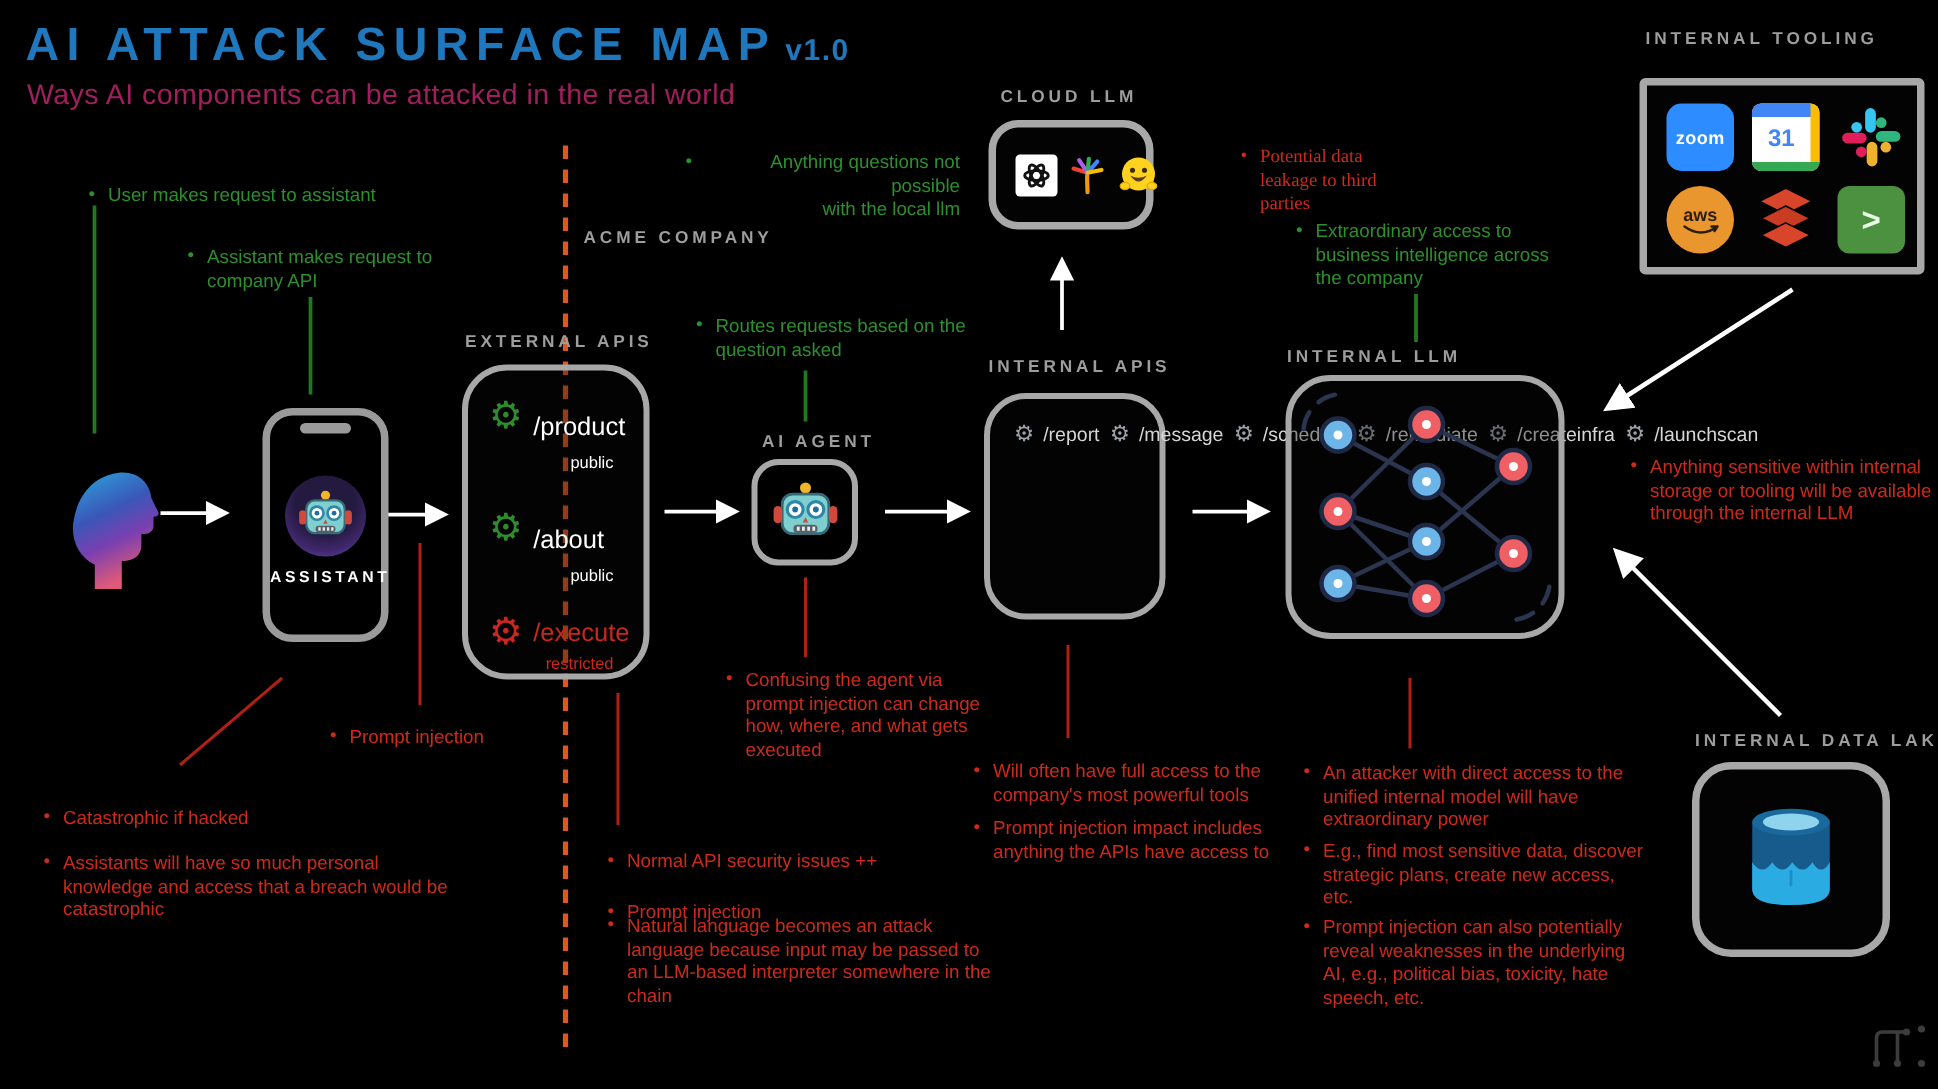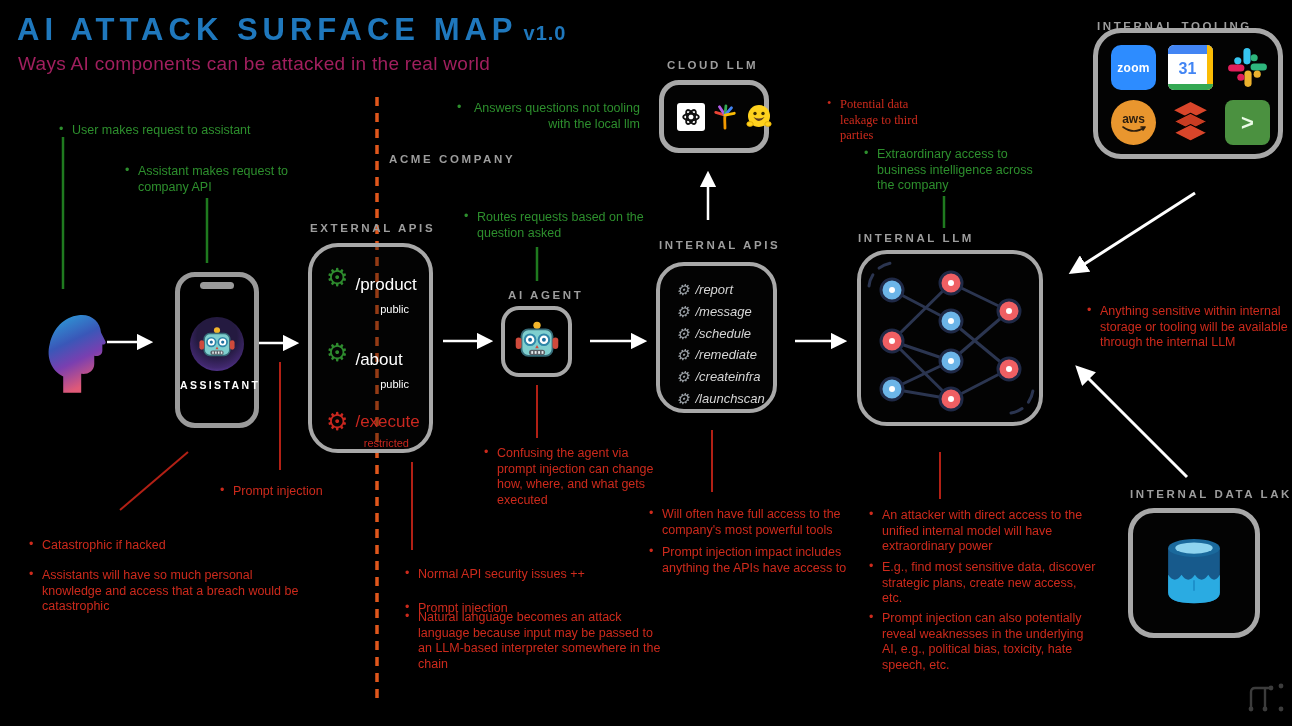--- a/index.html
+++ b/index.html
@@ -43,21 +43,21 @@
   .ext-row{position:absolute;left:14px;display:flex;align-items:center;gap:7px;}
   .ext-path{font-size:17px;}
   .ext-access{position:absolute;right:20px;font-size:11px;}
   .txt-green{color:#ffffff;margin-top:16px;} .txt-red{color:#c9271f;}
   .gear::before{content:"\2699";}
   .gear{line-height:1;}
   .gear.big{font-size:25px;}
   .gear.green{color:#2e8b2e;} .gear.red{color:#c9271f;} .gear.gray{color:#9aa0a6;font-size:15px;}
 
   
-  .int-list{position:absolute;left:16px;top:16px;display:flex;flex-direction:column;gap:6.8px;font-style:italic;}
+  .int-list{position:absolute;left:16px;top:16px;display:flex;flex-direction:row;gap:6.8px;}
   .int-row{display:flex;align-items:center;gap:6px;color:#d6d6d6;font-size:13px;}
 
   
   .agent-box{position:absolute;z-index:2;left:501px;top:306px;width:71px;height:71px;
              border:4px solid #a8a8a8;border-radius:18px;box-sizing:border-box;
              display:flex;align-items:center;justify-content:center;background:#000;}
 
   
   .cloud-icons{position:absolute;left:13px;top:18px;display:flex;align-items:center;gap:7px;}
   .openai-tile{width:28px;height:28px;background:#fff;border-radius:3px;
@@ -311,21 +311,21 @@
         <circle cx="10" cy="10.5" r="1.7" fill="#3a2b00"></circle>
         <circle cx="18" cy="10.5" r="1.7" fill="#3a2b00"></circle>
         <path d="M8.5,14 Q14,22 19.5,14 Q14,17 8.5,14 Z" fill="#5c3a21"></path>
         <ellipse cx="5" cy="21" rx="3.2" ry="2.4" fill="#ffd21e" stroke="#e0a800" stroke-width="0.8"></ellipse>
         <ellipse cx="23" cy="21" rx="3.2" ry="2.4" fill="#ffd21e" stroke="#e0a800" stroke-width="0.8"></ellipse>
       </svg>
     </div>
   </div>
 
   <div class="sec-label" style="left:1097px;top:20px;">INTERNAL TOOLING</div>
-  <div class="box" style="left:1093px;top:28px;width:190px;height:131px;border-radius:28px;border-width:5px;">
+  <div class="box" style="left:1093px;top:52px;width:190px;height:131px;border-radius:4px;border-width:5px;">
     <div class="tool tool-zoom" style="left:13px;top:12px;">
         <span>zoom</span>
       </div>
     <div class="tool-cal" style="left:70px;top:12px;width:45px;height:45px;">
       <div class="cal-header"></div>
       <div class="cal-right"></div>
       <div class="cal-bottom"></div>
       <div class="cal-num">31</div>
     </div>
     <svg class="tool" style="left:127px;top:12px;" width="45" height="45" viewBox="0 0 44 44">
@@ -365,21 +365,21 @@
         <ellipse cx="37" cy="14" rx="21" ry="6.3" fill="#8fd4ef"></ellipse>
       </svg>
     </div>
   </div>
 
   <div class="sec-label" style="left:389px;top:153px;">ACME COMPANY</div>
 
   <div class="note g" style="left:72px;top:123px;">User makes request to assistant</div>
   <div class="note g" style="left:138px;top:164px;">Assistant makes request to
 company API</div>
-  <div class="note g alignr" style="left:470px;top:101px;">Answers questions not tooling
+  <div class="note g alignr" style="left:470px;top:101px;">Anything questions not possible
 with the local llm</div>
   <div class="note g" style="left:477px;top:210px;">Routes requests based on the
 question asked</div>
   <div class="note g" style="left:877px;top:147px;">Extraordinary access to
 business intelligence across
 the company</div>
 
   <div class="note r" style="left:840px;top:97px;font-family:Liberation Serif, serif;">Potential data
 leakage to third
 parties</div>

